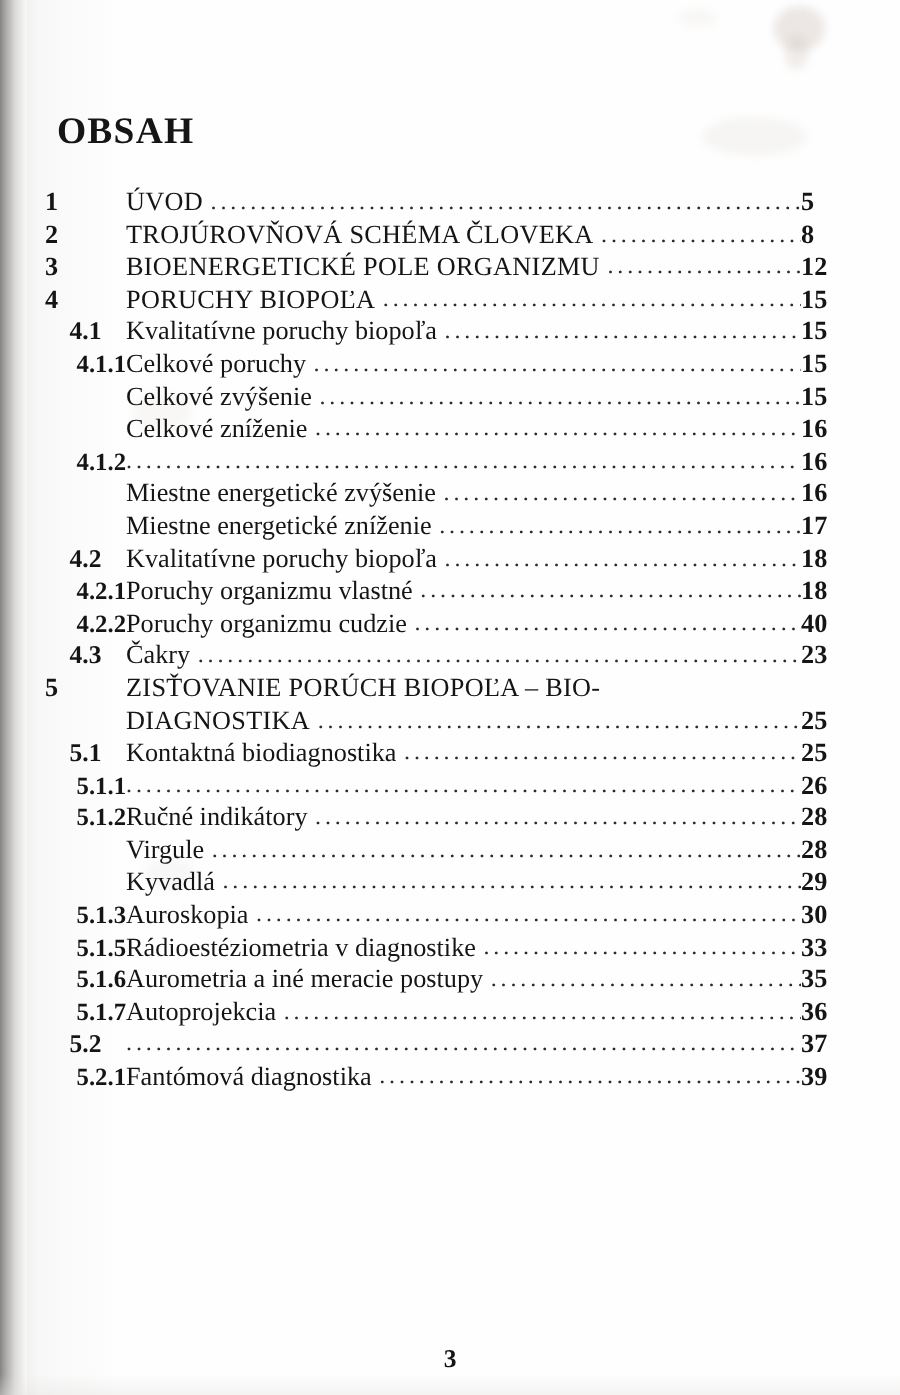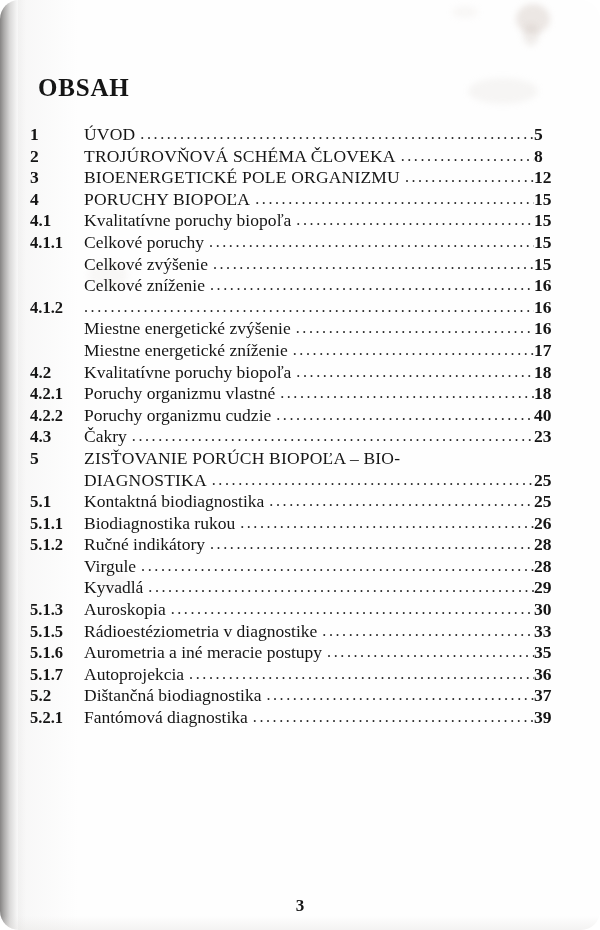--- a/index.html
+++ b/index.html
@@ -10,21 +10,20 @@
   }
 
   #page {
     position: relative;
     width: 600px;
     height: 930px;
     background: #fefefe;
     overflow: hidden;
     font-family: "Liberation Serif", "DejaVu Serif", serif;
     color: #151515;
-    border-radius: 19px;
   }
 
   
 
   
   #gutter-shadow {
     position: absolute;
     left: 0; top: 0;
     width: 26px; height: 930px;
     background: linear-gradient(to right,
@@ -116,22 +115,22 @@
   
   .num {
     width: 84px;            
     padding-left: 30px;
     box-sizing: border-box;
     font-weight: bold;
     white-space: nowrap;
     flex: 0 0 auto;
   }
   .row.lvl1 .num { font-weight: bold; }
-  .row.lvl2 .num { font-weight: bold; font-size: 17px; }
-  .row.lvl3 .num { font-weight: bold; font-size: 16.5px; }
+  .row.lvl2 .num { font-weight: bold; font-size: 17px; text-align: center; }
+  .row.lvl3 .num { font-weight: bold; font-size: 16.5px; text-align: right; }
 
   
   .title {
     white-space: nowrap;
     flex: 0 0 auto;
     padding-right: 5px;
   }
   
   .row.caps .title { letter-spacing: 0.2px; }
 
@@ -297,21 +296,20 @@
         <span class="page">25</span>
       </div>
       <div class="row lvl2">
         <span class="num">5.1</span>
         <span class="title">Kontaktná biodiagnostika</span>
         <span class="leader"></span>
         <span class="page">25</span>
       </div>
       <div class="row lvl3">
         <span class="num">5.1.1</span>
-        <span class="title">Biodiagnostika rukou</span>
         <span class="leader"></span>
         <span class="page">26</span>
       </div>
       <div class="row lvl3">
         <span class="num">5.1.2</span>
         <span class="title">Ručné indikátory</span>
         <span class="leader"></span>
         <span class="page">28</span>
       </div>
       <div class="row lvl4">
@@ -345,21 +343,20 @@
         <span class="page">35</span>
       </div>
       <div class="row lvl3">
         <span class="num">5.1.7</span>
         <span class="title">Autoprojekcia</span>
         <span class="leader"></span>
         <span class="page">36</span>
       </div>
       <div class="row lvl2">
         <span class="num">5.2</span>
-        <span class="title">Dištančná biodiagnostika</span>
         <span class="leader"></span>
         <span class="page">37</span>
       </div>
       <div class="row lvl3">
         <span class="num">5.2.1</span>
         <span class="title">Fantómová diagnostika</span>
         <span class="leader"></span>
         <span class="page">39</span>
       </div>
     </div>

